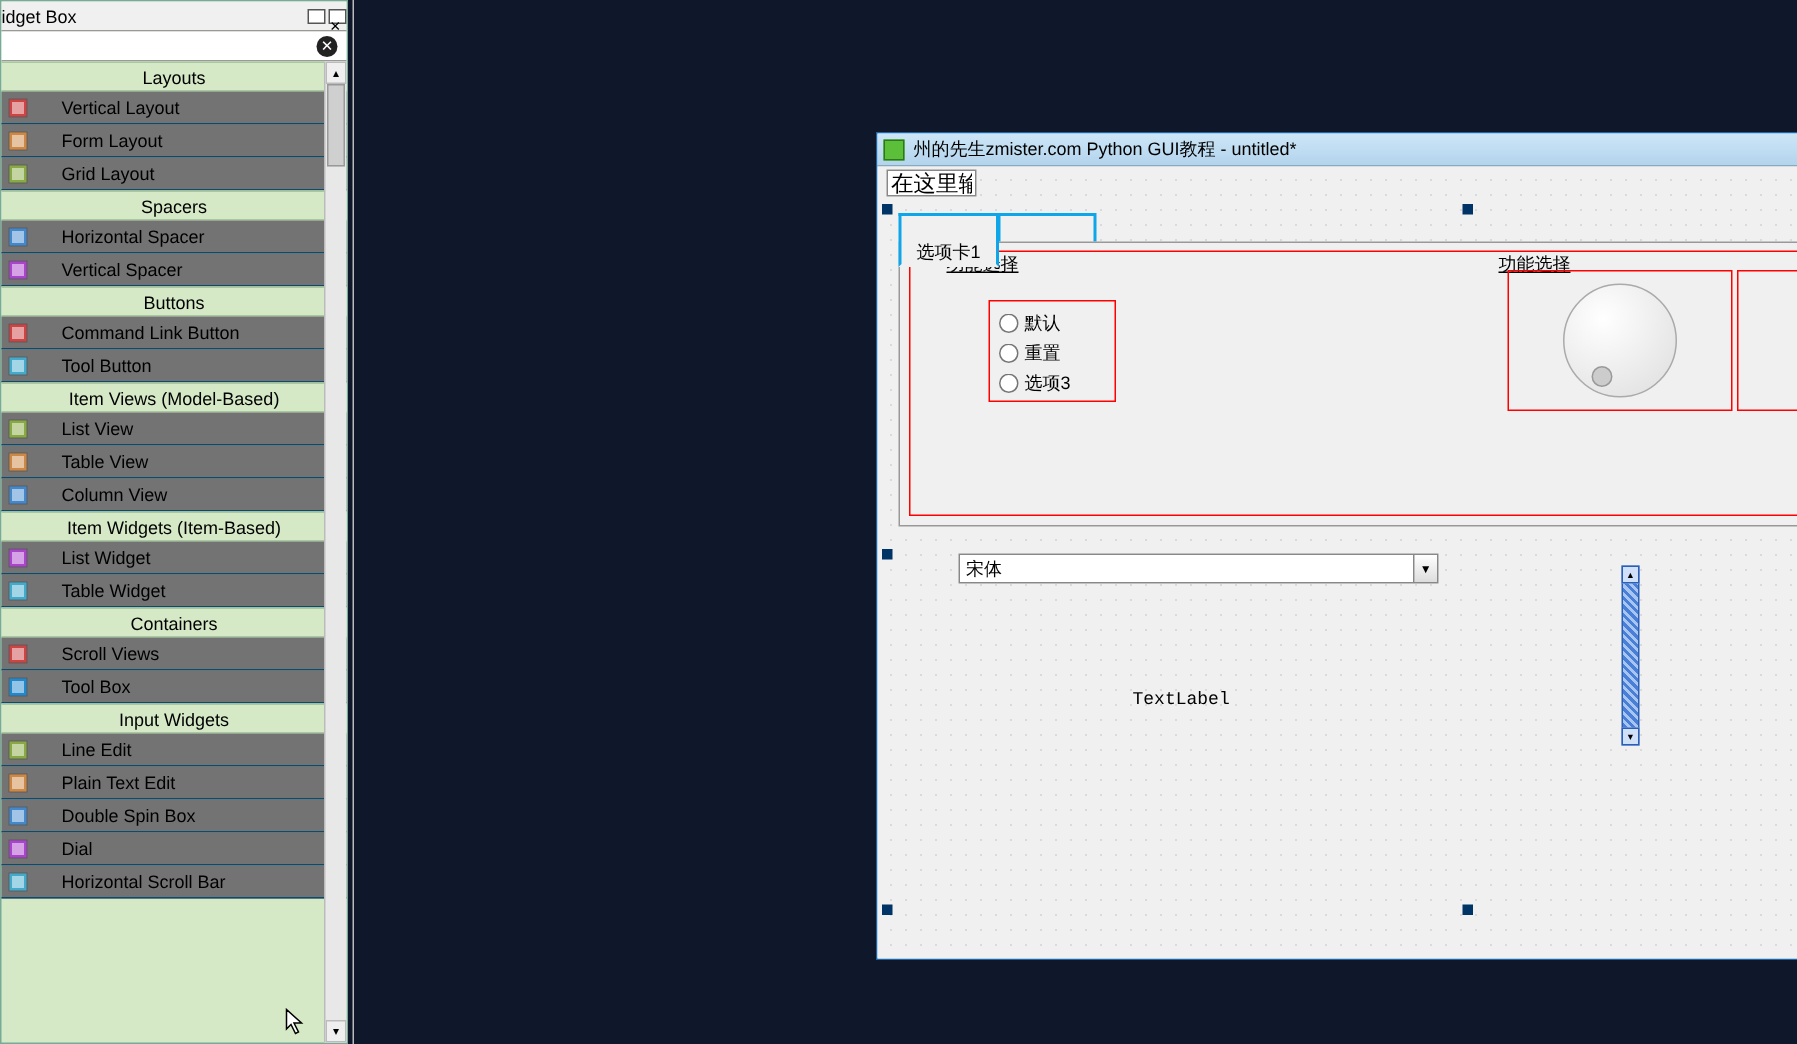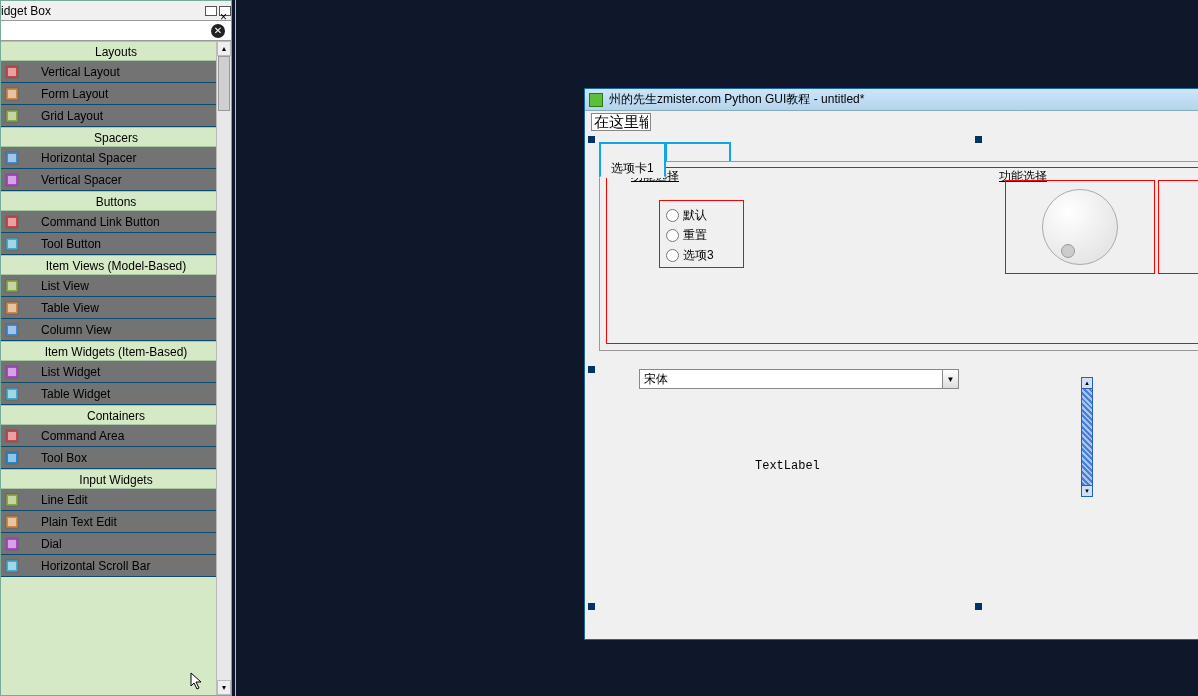--- a/index.html
+++ b/index.html
@@ -202,21 +202,21 @@
         <span>Table Widget</span>
       </div>
       <div class="cat-header">Containers</div>
       <div class="widget-item">
         <span class="wicon">
           <svg viewBox="0 0 14 14">
             <rect x="1" y="1" width="12" height="12" fill="#c44" stroke="#555" stroke-width="0.5"></rect>
             <rect x="3" y="3" width="8" height="8" fill="#fff" opacity="0.5"></rect>
           </svg>
         </span>
-        <span>Command Area</span>
+        <span>Scroll Views</span>
       </div>
       <div class="widget-item">
         <span class="wicon">
           <svg viewBox="0 0 14 14">
             <rect x="1" y="1" width="12" height="12" fill="#28c" stroke="#555" stroke-width="0.5"></rect>
             <rect x="3" y="3" width="8" height="8" fill="#fff" opacity="0.5"></rect>
           </svg>
         </span>
         <span>Tool Box</span>
       </div>
@@ -231,20 +231,29 @@
         <span>Line Edit</span>
       </div>
       <div class="widget-item">
         <span class="wicon">
           <svg viewBox="0 0 14 14">
             <rect x="1" y="1" width="12" height="12" fill="#c84" stroke="#555" stroke-width="0.5"></rect>
             <rect x="3" y="3" width="8" height="8" fill="#fff" opacity="0.5"></rect>
           </svg>
         </span>
         <span>Plain Text Edit</span>
+      </div>
+      <div class="widget-item">
+        <span class="wicon">
+          <svg viewBox="0 0 14 14">
+            <rect x="1" y="1" width="12" height="12" fill="#48c" stroke="#555" stroke-width="0.5"></rect>
+            <rect x="3" y="3" width="8" height="8" fill="#fff" opacity="0.5"></rect>
+          </svg>
+        </span>
+        <span>Double Spin Box</span>
       </div>
       <div class="widget-item">
         <span class="wicon">
           <svg viewBox="0 0 14 14">
             <rect x="1" y="1" width="12" height="12" fill="#a4c" stroke="#555" stroke-width="0.5"></rect>
             <rect x="3" y="3" width="8" height="8" fill="#fff" opacity="0.5"></rect>
           </svg>
         </span>
         <span>Dial</span>
       </div>

